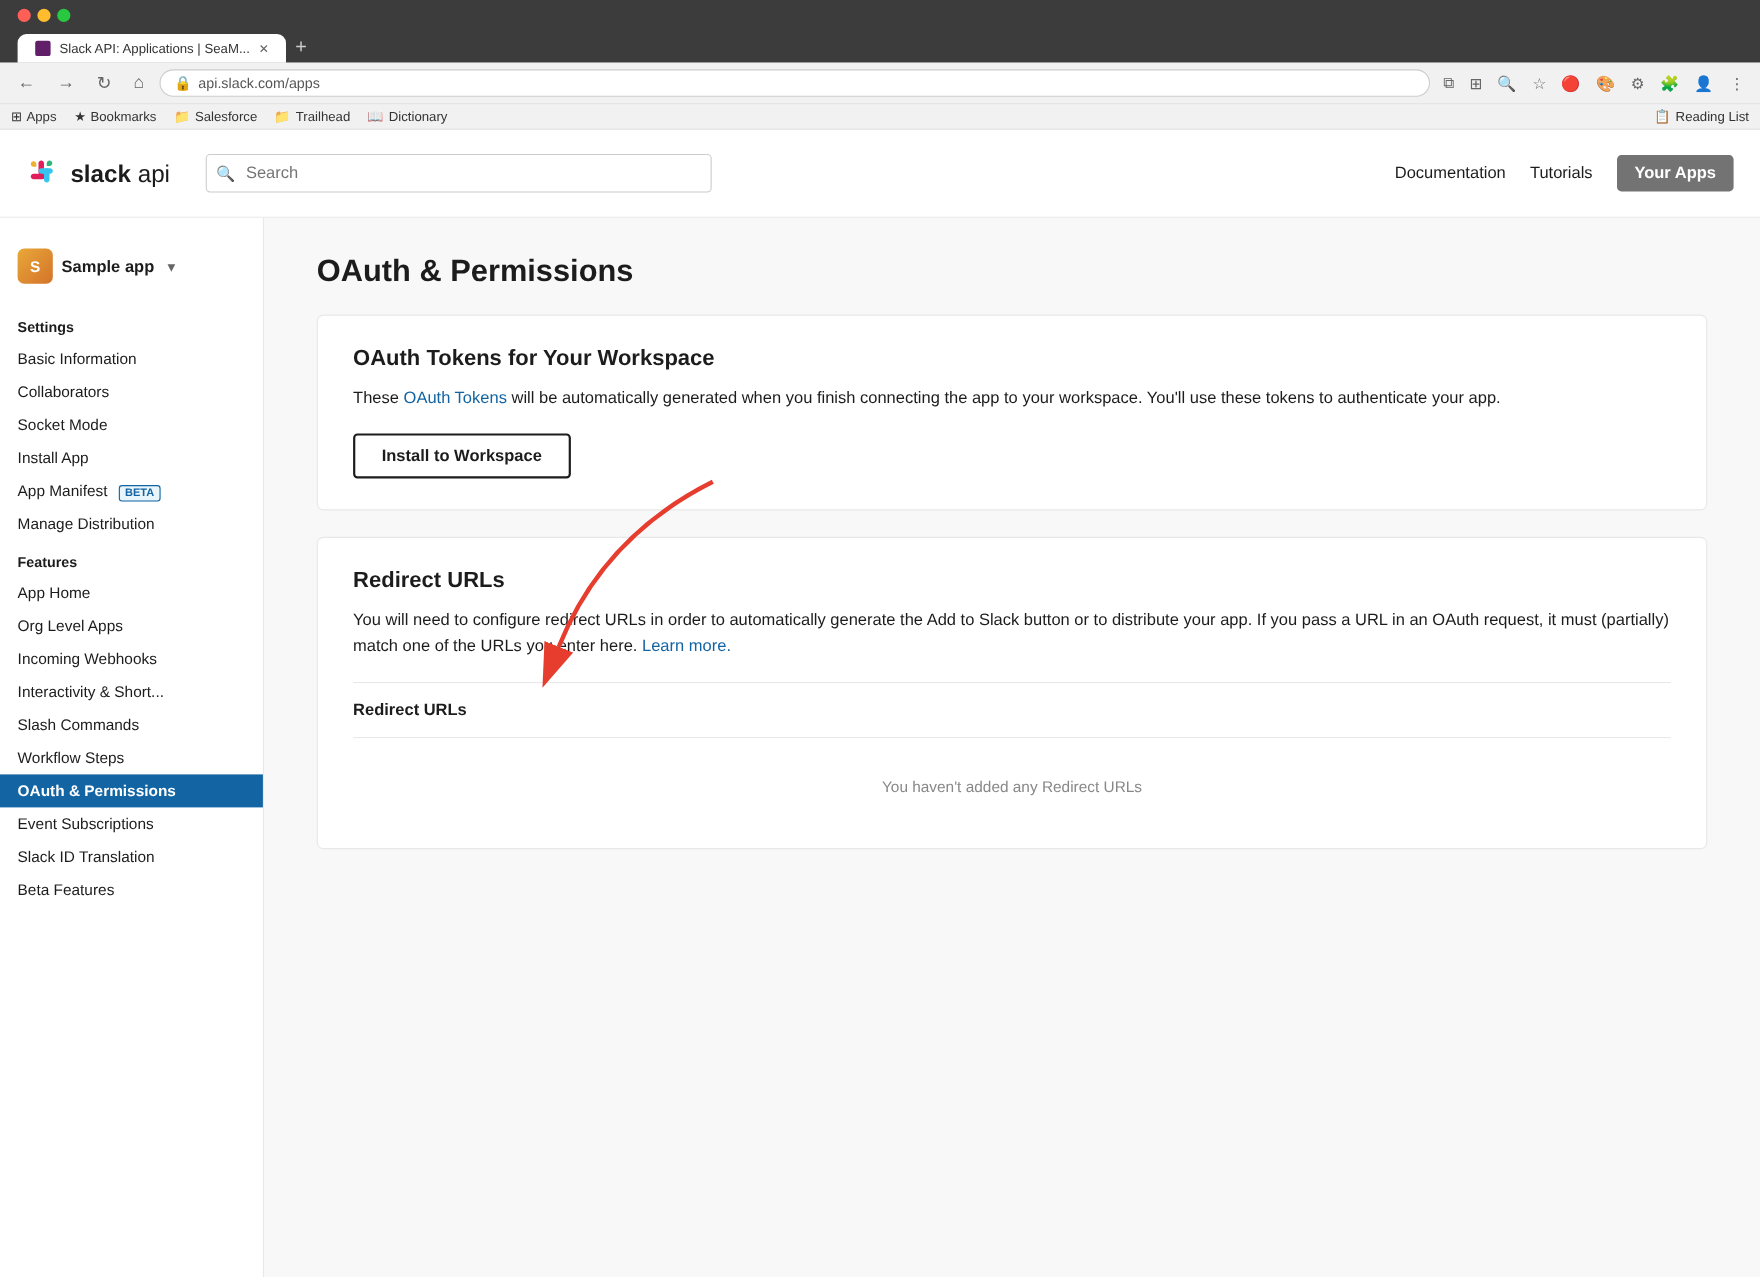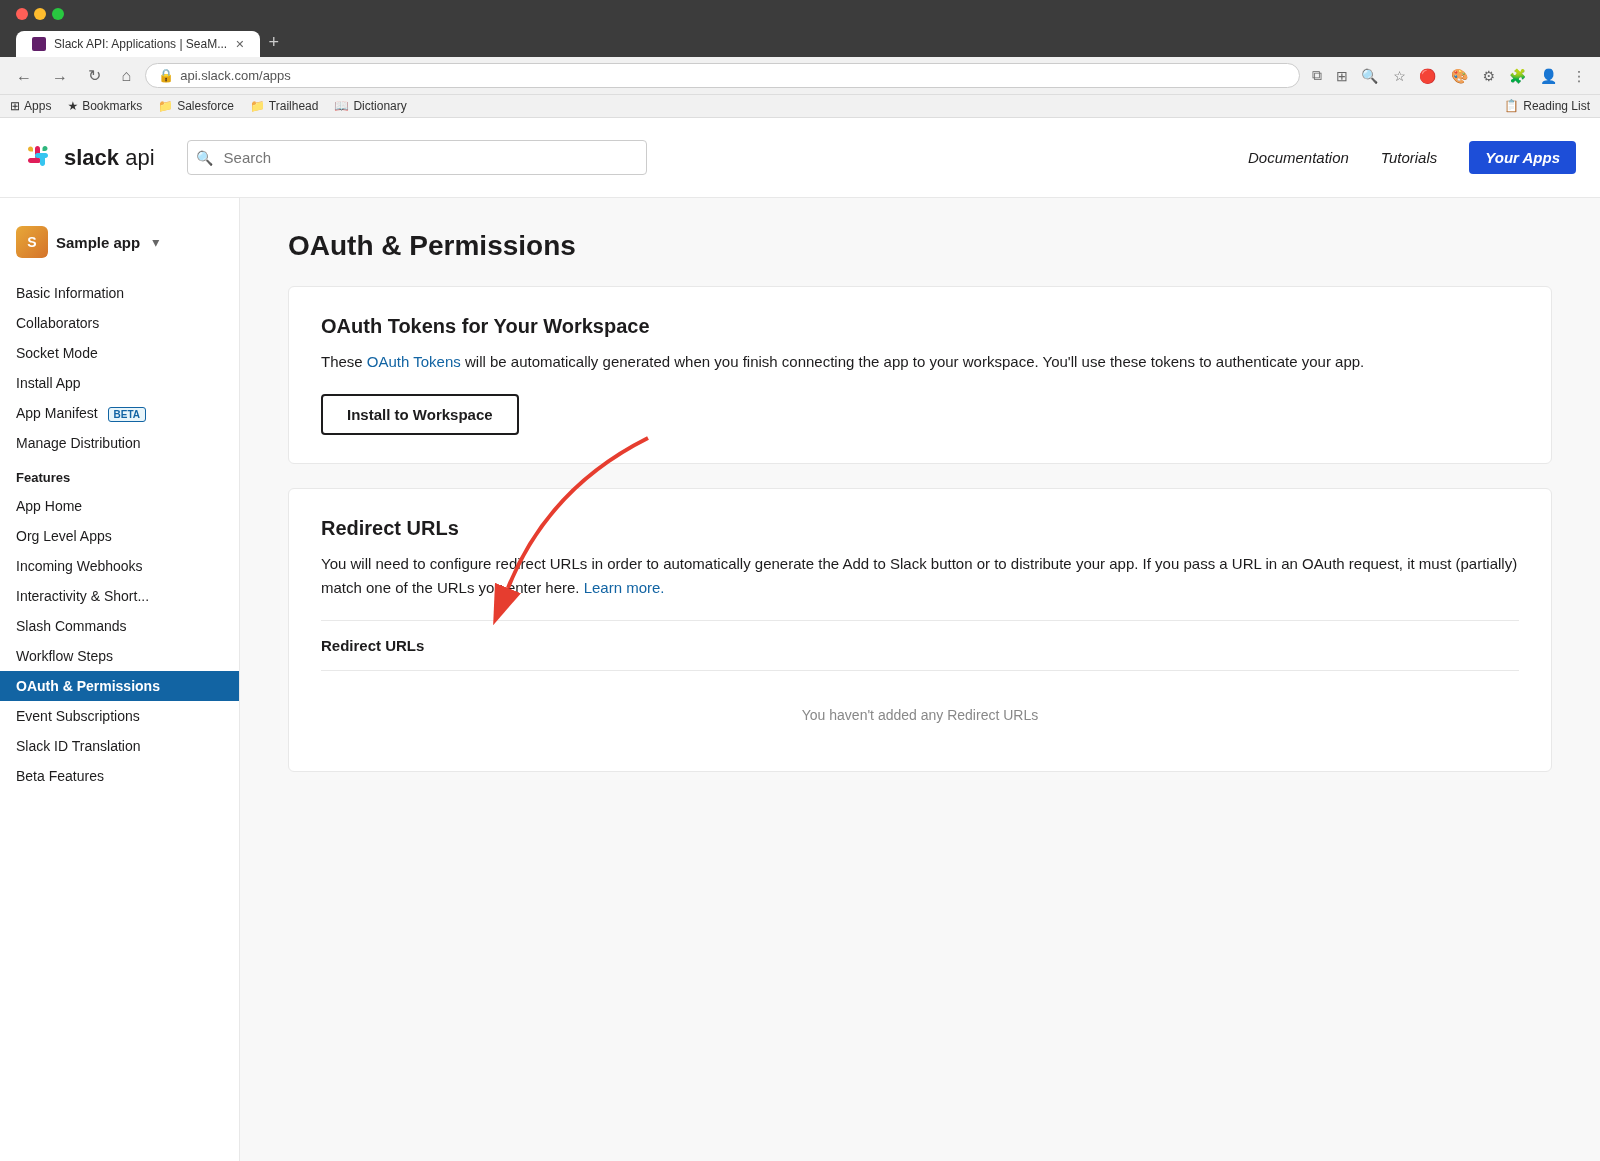--- a/index.html
+++ b/index.html
@@ -32,23 +32,23 @@
     .bookmark-separator { margin-left: auto; }
     .reading-list-btn { display: flex; align-items: center; gap: 4px; cursor: pointer; color: #333; }
 
     
     .app-header { background: #fff; border-bottom: 1px solid #e8e8e8; padding: 0 24px; height: 80px; display: flex; align-items: center; gap: 32px; }
     .logo { display: flex; align-items: center; gap: 8px; text-decoration: none; }
     .logo-icon { width: 32px; height: 32px; }
     .search-box { flex: 1; max-width: 460px; position: relative; }
     .search-box input { width: 100%; border: 1px solid #ccc; border-radius: 4px; padding: 8px 12px 8px 36px; font-size: 15px; color: #555; background: #fff; }
     .search-icon { position: absolute; left: 10px; top: 50%; transform: translateY(-50%); color: #888; font-size: 14px; }
-    .header-nav { margin-left: auto; display: flex; align-items: center; gap: 32px; font-style: italic; }
+    .header-nav { margin-left: auto; display: flex; align-items: center; gap: 22px; }
     .nav-link { font-size: 15px; color: #1d1c1d; text-decoration: none; }
-    .nav-link-active { background: #1d4ed8; color: #fff; padding: 8px 16px; border-radius: 4px; font-weight: 600; }
+    .nav-link-active { background: #737373; color: #fff; padding: 8px 16px; border-radius: 4px; font-weight: 600; }
 
     
     .page-layout { display: flex; min-height: calc(100vh - 130px); }
 
     
     .sidebar { width: 240px; min-width: 240px; padding: 20px 0; border-right: 1px solid #e8e8e8; background: #fff; }
     .app-selector { display: flex; align-items: center; gap: 8px; padding: 8px 16px 20px; cursor: pointer; }
     .app-icon { width: 32px; height: 32px; border-radius: 6px; background: linear-gradient(135deg, #e8a838, #d4732a); display: flex; align-items: center; justify-content: center; color: white; font-size: 14px; font-weight: bold; }
     .app-name { font-size: 15px; font-weight: 600; color: #1d1c1d; }
     .app-chevron { color: #666; margin-left: 4px; }
@@ -177,20 +177,21 @@
 
 <div class="page-layout">
 
   <nav class="sidebar">
     <div class="app-selector">
       <div class="app-icon">S</div>
       <span class="app-name">Sample app</span>
       <span class="app-chevron">▾</span>
     </div>
 
+    <div class="sidebar-section-title">Settings</div>
 
     <a href="#" class="sidebar-item">Basic Information</a>
     <a href="#" class="sidebar-item">Collaborators</a>
     <a href="#" class="sidebar-item">Socket Mode</a>
     <a href="#" class="sidebar-item">Install App</a>
     <a href="#" class="sidebar-item">
       <span>App Manifest</span>
       <span class="beta-badge">BETA</span>
     </a>
     <a href="#" class="sidebar-item">Manage Distribution</a>

